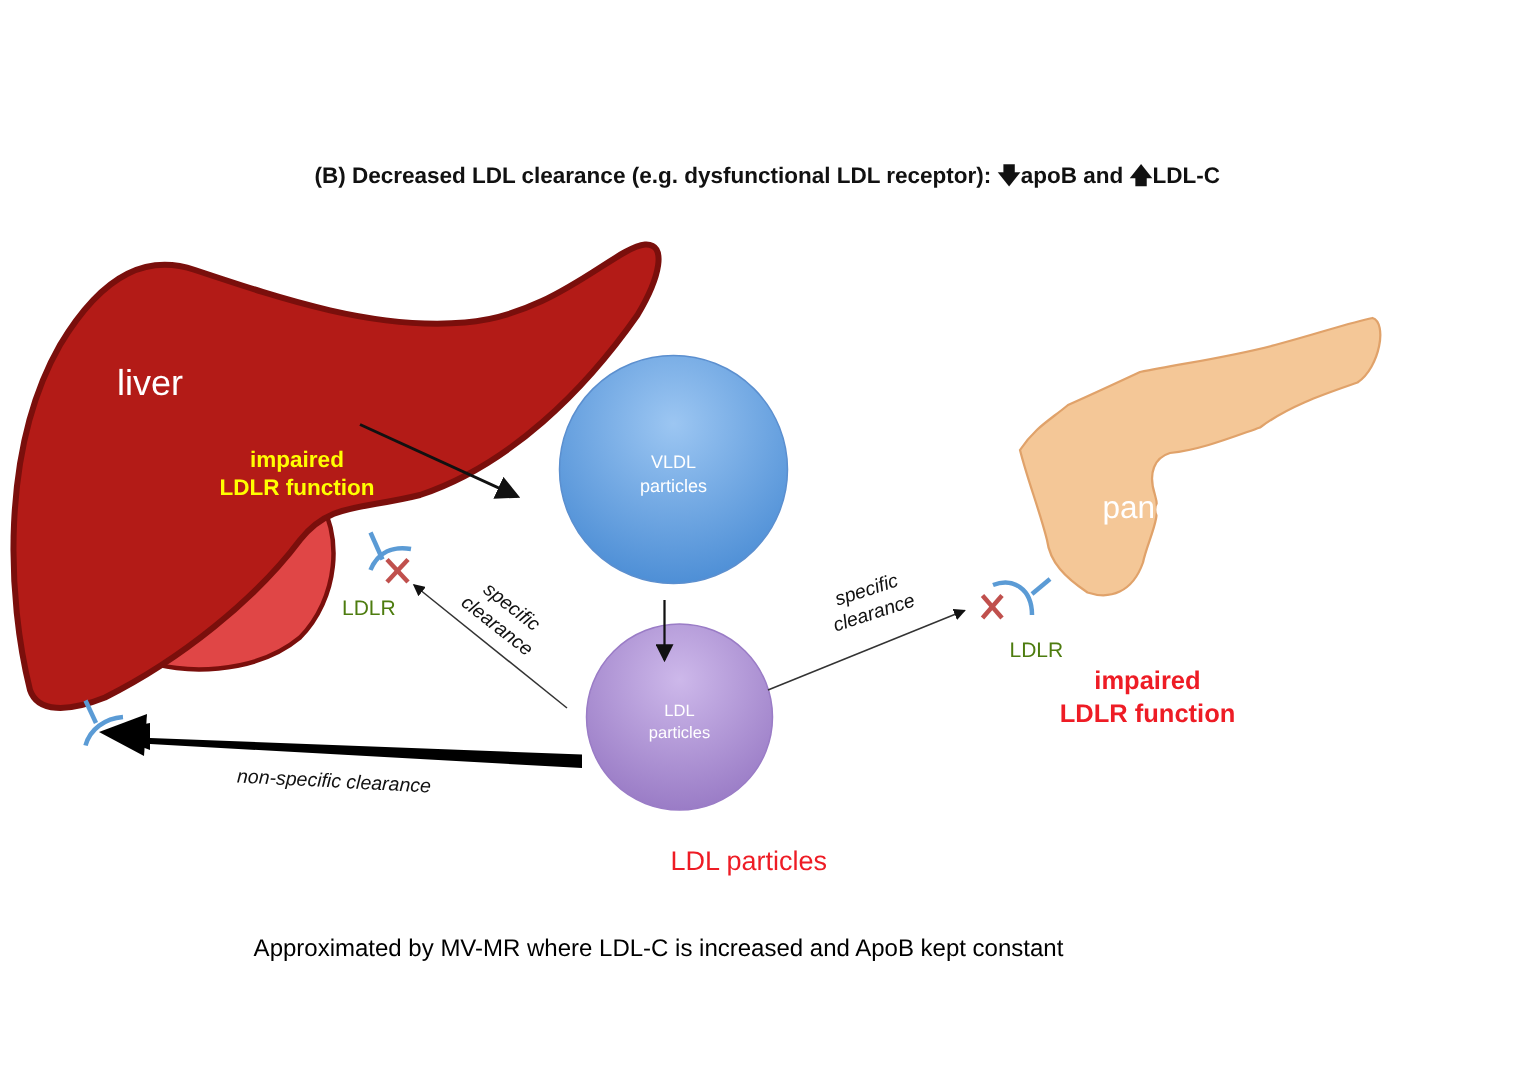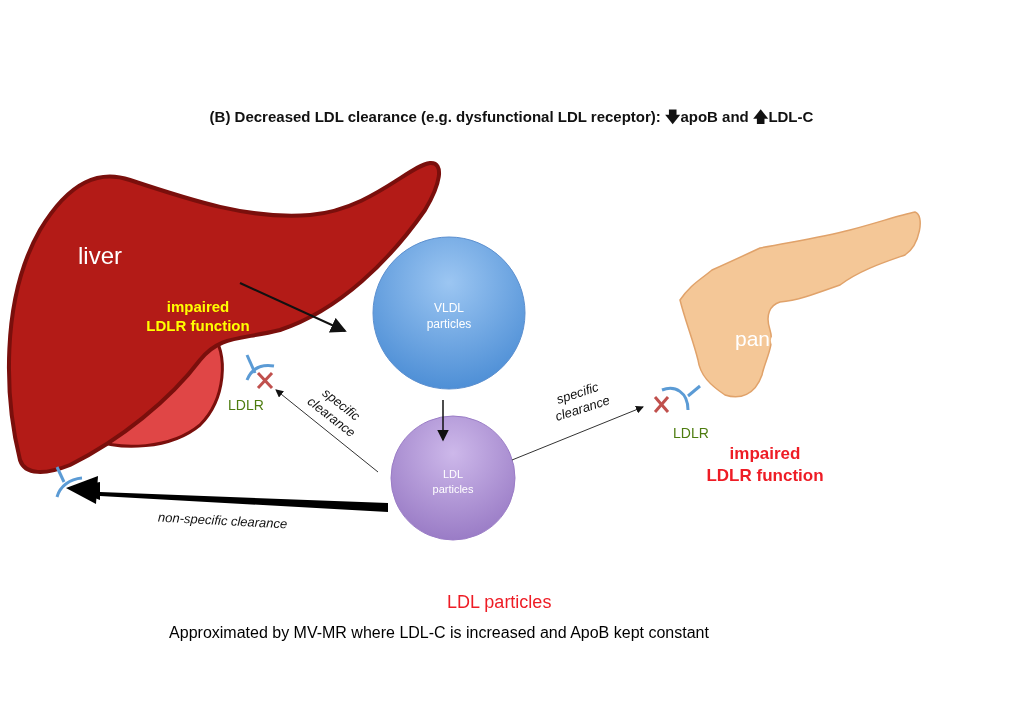--- a/index.html
+++ b/index.html
@@ -111,17 +111,17 @@
 
 <div class="abs white-label" style="left:735px;top:283px;font-size:21px;margin-top:44px;">pancreas</div>
 <div class="abs ldlr" style="left:673px;top:425px;">LDLR</div>
 <div class="abs red" style="left:690px;top:443px;width:150px;text-align:center;font-size:17px;font-weight:bold;line-height:22px;">
   <div>impaired</div>
   <div>LDLR function</div>
 </div>
 <div class="abs red" style="left:811px;top:332px;font-size:17px;line-height:22px;">
 </div>
 
-<div class="abs red" style="left:447px;top:563px;font-size:18px;line-height:22px;margin-top:28px;">
+<div class="abs red" style="left:447px;top:563px;font-size:18px;line-height:22px;">
   <div>LDL particles</div>
 </div>
 
 <div class="abs caption">Approximated by MV-MR where LDL-C is increased and ApoB kept constant</div>
 
 </body></html>

